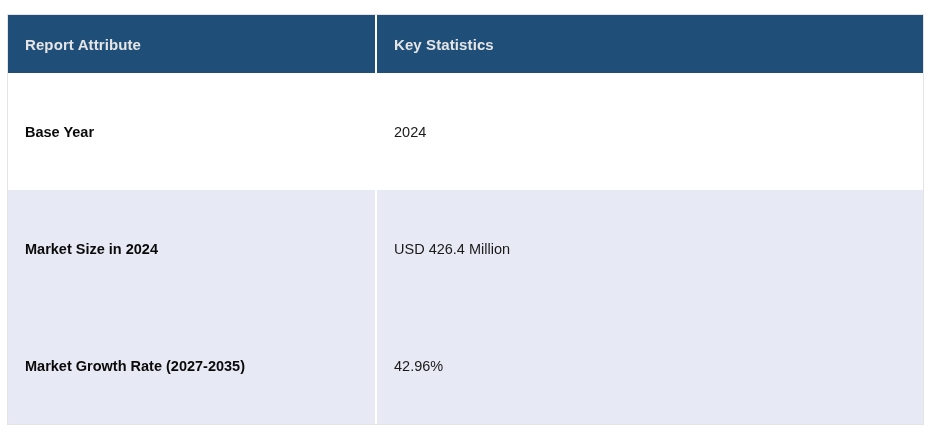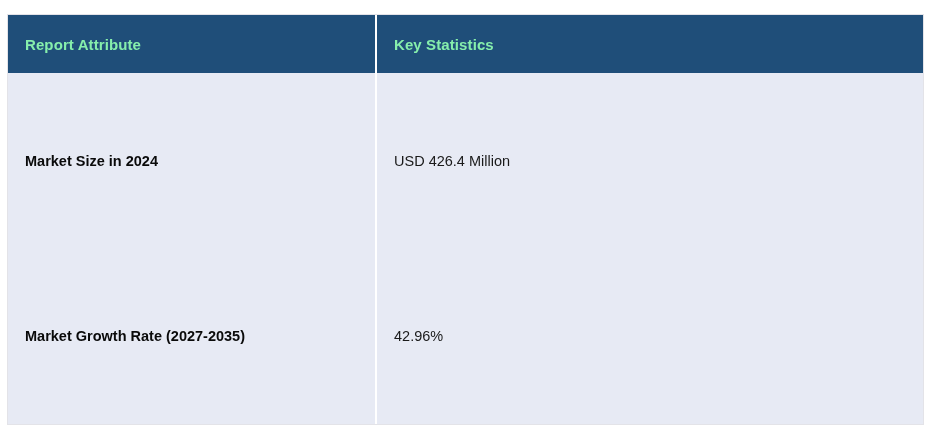--- a/index.html
+++ b/index.html
@@ -31,21 +31,21 @@
     height: 100%;
     border-collapse: collapse;
     table-layout: fixed;
   }
 
   table.stats-table col.col-attr { width: 368px; }
   table.stats-table col.col-stat { width: auto; }
 
   thead th {
     background: #1f4e79;
-    color: #86efac;
+    color: #e5e5e5;
     font-size: 15px;
     font-weight: bold;
     text-align: left;
     height: 58px;
     padding: 0 0 0 17px;
     margin: 0;
     vertical-align: middle;
     letter-spacing: 0.1px;
   }
 
@@ -85,20 +85,24 @@
       <col class="col-attr">
       <col class="col-stat">
     </colgroup>
     <thead>
       <tr>
         <th class="th-attr">Report Attribute</th>
         <th class="th-stat">Key Statistics</th>
       </tr>
     </thead>
     <tbody>
+      <tr class="row-odd">
+        <td class="cell-attr">Base Year</td>
+        <td class="cell-stat">2024</td>
+      </tr>
       <tr class="row-even">
         <td class="cell-attr">Market Size in 2024</td>
         <td class="cell-stat">USD 426.4 Million</td>
       </tr>
       <tr class="row-even">
         <td class="cell-attr">Market Growth Rate (2027-2035)</td>
         <td class="cell-stat">42.96%</td>
       </tr>
     </tbody>
   </table>

